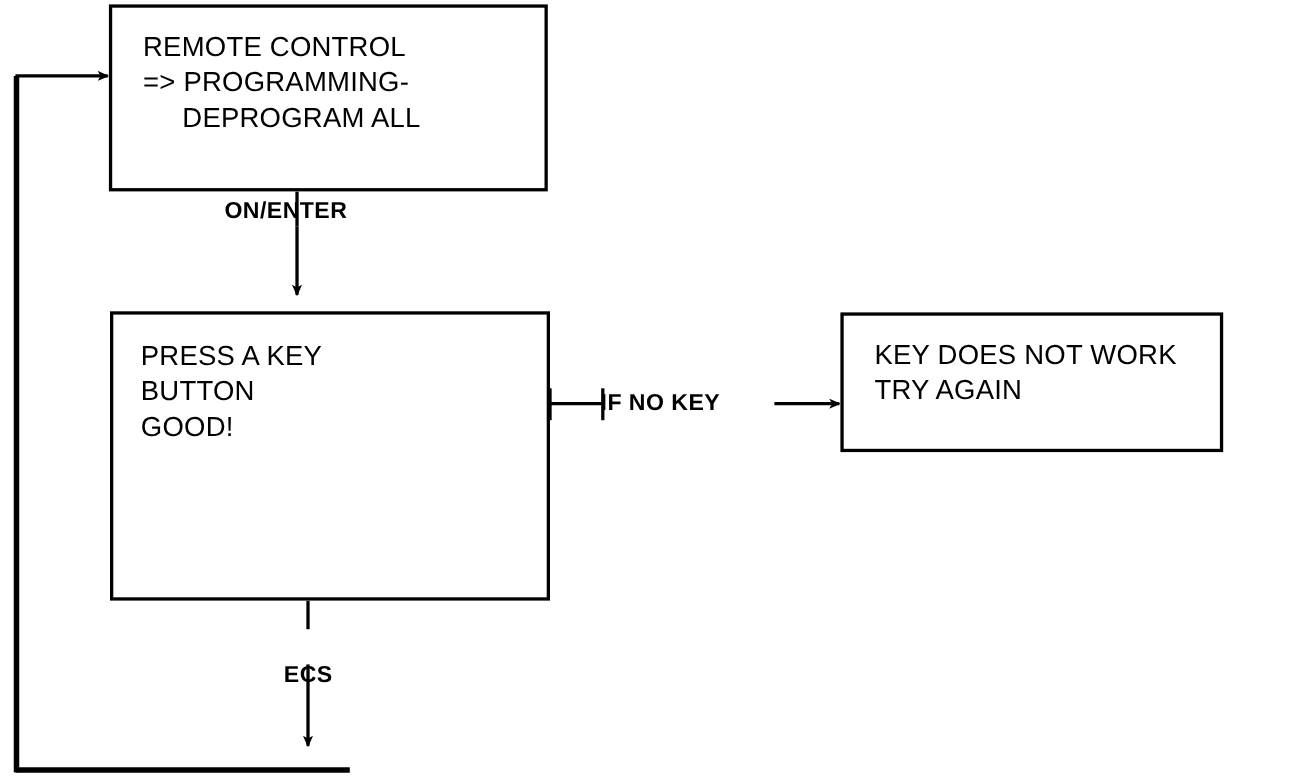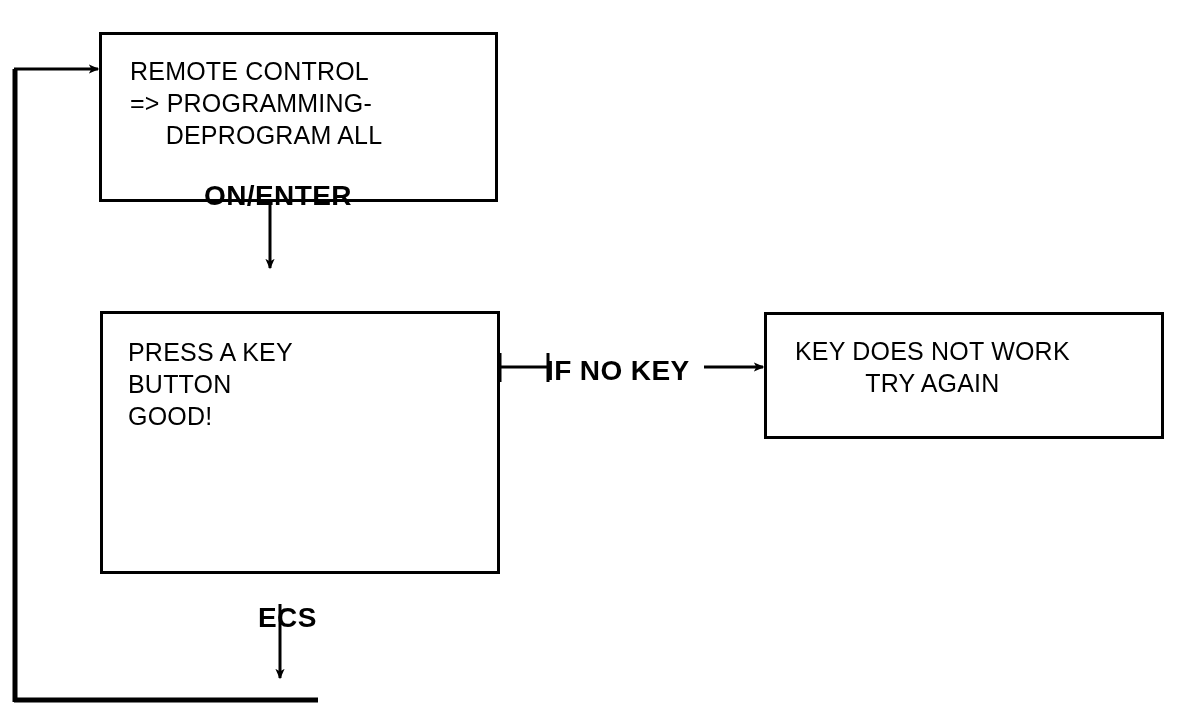--- a/index.html
+++ b/index.html
@@ -17,21 +17,20 @@
     width: 1184px;
     height: 710px;
     background: #ffffff;
     overflow: hidden;
   }
   .node {
     position: absolute;
     box-sizing: border-box;
     border: 3px solid #000000;
     background: #ffffff;
-    margin-top: 28px;
   }
   .node .node-text {
     position: absolute;
     left: 26px;
     top: 18px;
     font-size: 25px;
     line-height: 32px;
     letter-spacing: 0.2px;
     white-space: pre;
     color: #000000;
@@ -53,31 +52,30 @@
     height: 263px;
     padding-left: 12px;
   }
   #node-press-key .node-text {
     left: 25px;
     top: 22px;
   }
   #node-key-fail {
     left: 764px;
     top: 284px;
-    width: 400px;
+    width: 348px;
     height: 127px;
-    text-align: center;
   }
   #node-key-fail .node-text {
     left: 28px;
     top: 20px;
   }
   .edge-label {
     position: absolute;
-    font-size: 28px;
+    font-size: 21px;
     font-weight: bold;
     letter-spacing: 0.4px;
     white-space: nowrap;
     color: #000000;
   }
   #label-on-enter {
     left: 204px;
     top: 180px;
   }
   #label-if-no-key {

